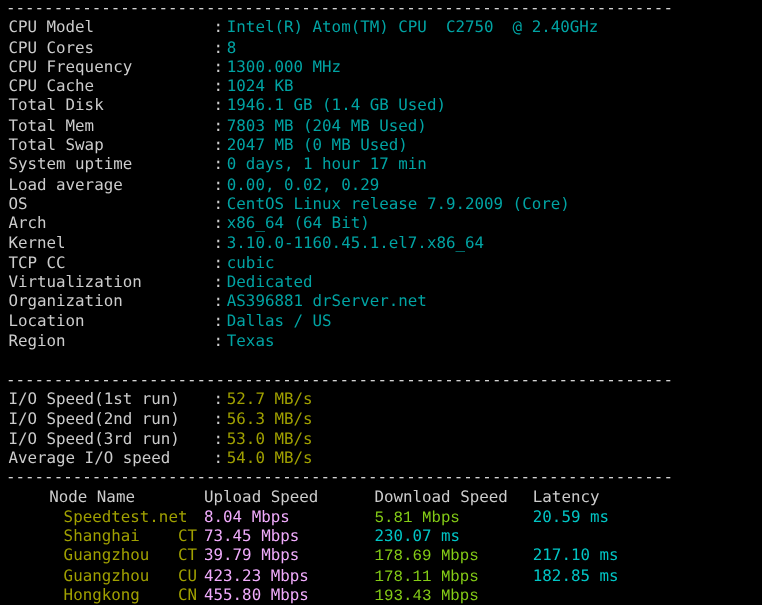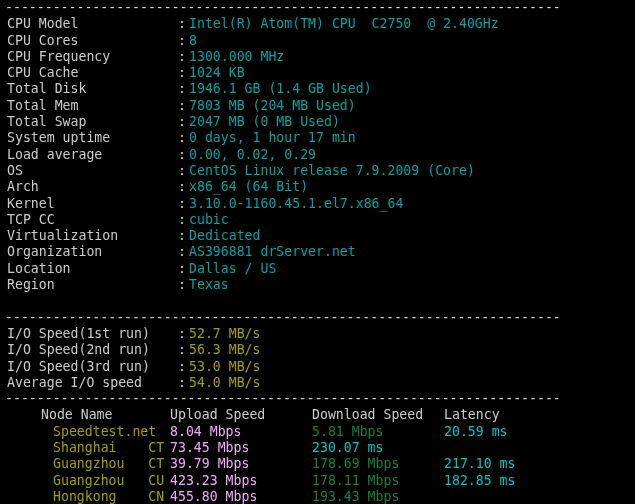--- a/index.html
+++ b/index.html
@@ -61,21 +61,21 @@
     align-items: flex-start;
   }
   .c-node { display:inline-block; width: 136px; padding-left: 7px; box-sizing: border-box; white-space: pre; margin-left: 34px; }
   .c-up   { display:inline-block; width: 142px; box-sizing: border-box; white-space: pre; }
   .c-down { display:inline-block; width: 132px; box-sizing: border-box; white-space: pre; }
   .c-lat  { display:inline-block; width: 120px; box-sizing: border-box; white-space: pre; }
 
   .hdr .c-node, .hdr .c-up, .hdr .c-down, .hdr .c-lat { color: #cccccc; }
   .body .c-node { color: #a0a000; padding-left: 19px; }
   .body .c-up   { color: #f0abfc; }
-  .body .c-down { color: #15803d; }
+  .body .c-down { color: #84cc16; font-family: Liberation Mono, monospace; }
   .body .c-lat  { color: #00c5c5; }
 
   .spacer { height: 16.3px; }
 </style>
 </head>
 <body>
 
 <div class="terminal">
 
   <div class="sep">----------------------------------------------------------------------</div>

